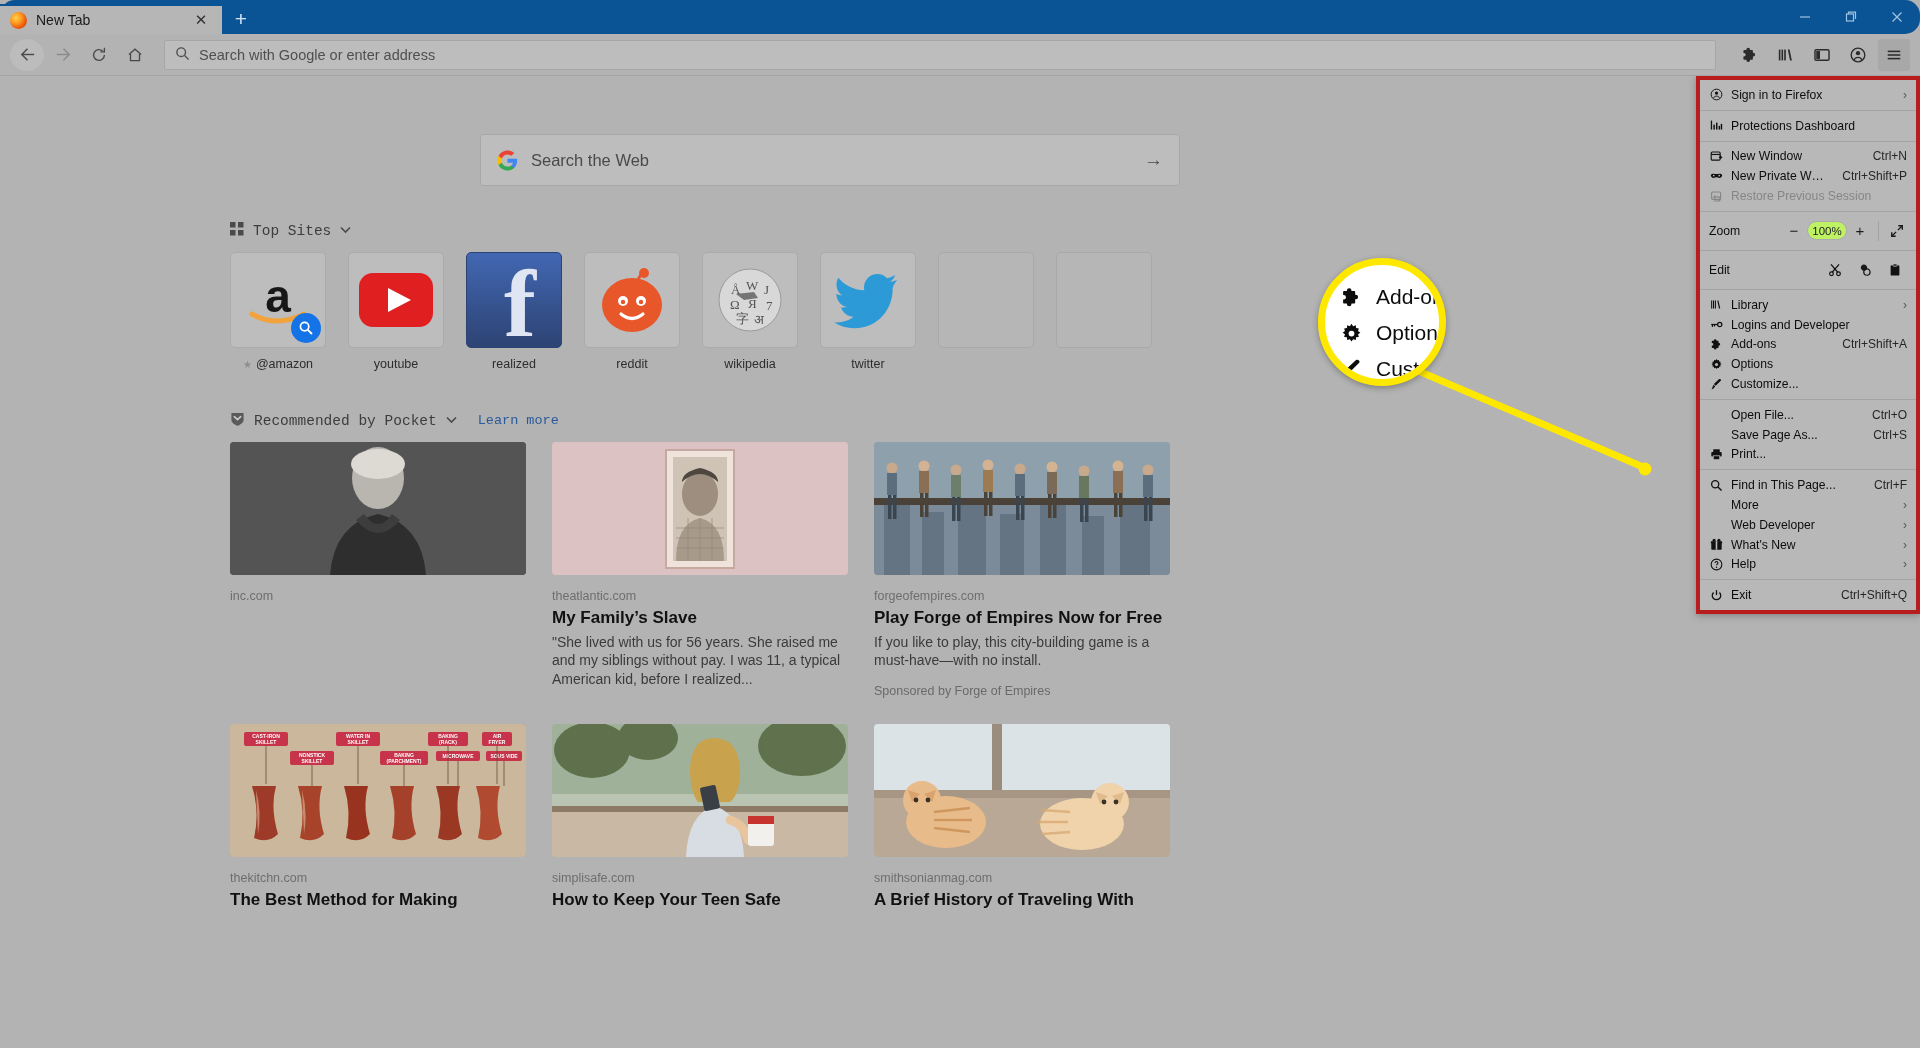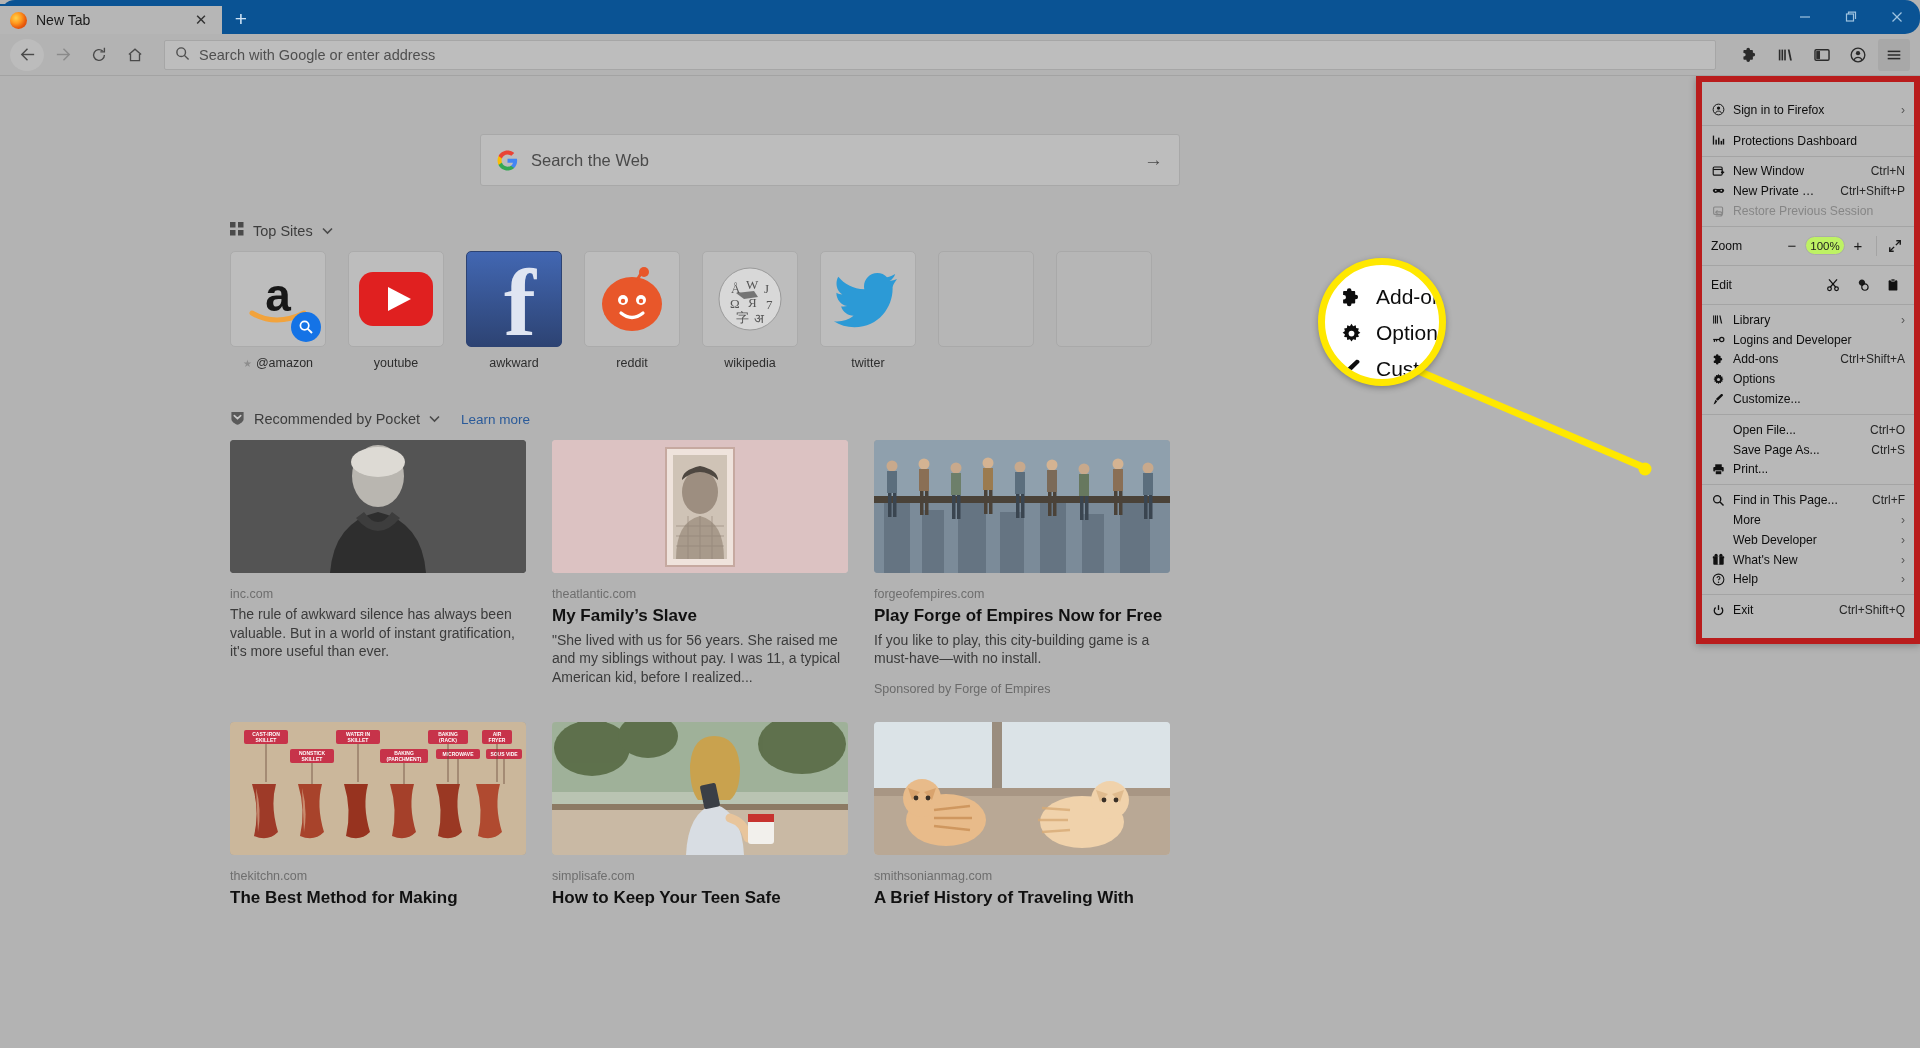--- a/index.html
+++ b/index.html
@@ -79,21 +79,21 @@
     width: 700px; height: 52px; background: #bdbdbd;
     border: 1px solid #a8a8a8; border-radius: 3px;
     display: flex; align-items: center; padding: 0 16px; gap: 13px;
     color: #4a4a4a; font-size: 16.5px;
   }
   #searchbox .grow { flex: 1 1 auto; }
   .g-logo { width: 21px; height: 21px; flex: 0 0 auto; }
 
   .section-head {
     display: flex; align-items: center; gap: 9px;
-    margin: 0 0 12px 0; color: #3d3d3d; font-size: 14.5px;
+    margin: 0 0 12px 0; color: #3d3d3d; font-size: 14.5px; font-family: Liberation Mono, monospace;
   }
   .section-head .chev { font-size: 11px; color: #555; }
   .learn-more { color: #2a5a99; font-size: 13.5px; margin-left: 12px; }
 
   #topsites-area { margin: 36px 0 0 230px; width: 1185px; }
   #topsites-row { display: flex; gap: 22px; }
   .site { width: 96px; }
   .site-tile {
     width: 96px; height: 96px; border-radius: 5px;
     background: #bdbdbd; border: 1px solid #ababab;
@@ -116,23 +116,23 @@
     position: relative; background: #999;
   }
   .card-domain { margin-top: 14px; font-size: 12.5px; color: #6e6e6e; }
   .card-title { margin-top: 5px; font-size: 17px; font-weight: bold; color: #111; line-height: 1.22; }
   .card-excerpt { margin-top: 4px; font-size: 14px; color: #3b3b3b; line-height: 1.33; }
   .card-sponsor { margin-top: 14px; font-size: 12.5px; color: #6a6a6a; }
 
   
   #appmenu {
     position: absolute; top: 0px; right: 0px; width: 224px;
-    background: #b8b8b8; border: 6px solid #b91c1c;
+    background: #b8b8b8; border: 4px solid #b91c1c;
     box-shadow: 0 2px 7px rgba(0,0,0,.25);
-    padding: 18px 0; font-size: 12.2px; color: #0d0d0d;
+    padding: 5px 0; font-size: 12.2px; color: #0d0d0d;
     z-index: 40;
   }
   .mi {
     display: flex; align-items: center; height: 19.8px; padding: 0 9px 0 9px; gap: 8px;
     white-space: nowrap;
   }
   .mi .mi-ico { width: 14px; flex: 0 0 14px; display: flex; align-items: center; justify-content: center; color: #111; }
   .mi .mi-label { flex: 1 1 auto; overflow: hidden; text-overflow: ellipsis; }
   .mi .mi-key { color: #262626; font-size: 12px; margin-left: 10px; }
   .mi .mi-arrow { color: #555; font-size: 12px; margin-left: 8px; }
@@ -345,21 +345,21 @@
           </div>
         </div>
 
         <div class="site">
           <div class="site-tile" style="background:linear-gradient(#4267b2,#2d4373);border-color:#2d4373;">
             <svg width="96" height="96" viewBox="0 0 96 96">
               <text x="54" y="84" text-anchor="middle" font-family="'Liberation Serif', serif" font-size="96" font-weight="bold" fill="#dfe5f2">f</text>
             </svg>
           </div>
           <div class="site-label">
-            <span>awkward</span>
+            <span>realized</span>
           </div>
         </div>
 
         <div class="site">
           <div class="site-tile">
             <svg width="74" height="74" viewBox="0 0 74 74">
               <ellipse cx="37" cy="42" rx="30" ry="27" fill="#e8572a"></ellipse>
               <path d="M42 18 L47 10" stroke="#e8572a" stroke-width="3" fill="none"></path>
               <circle cx="49" cy="10" r="5" fill="#e8572a"></circle>
               <circle cx="28" cy="38" r="5" fill="#fff"></circle>
@@ -445,21 +445,20 @@
           <div class="card-img" style="background:linear-gradient(160deg,#6b6b6b,#3b3b3b);">
             <svg width="296" height="133" viewBox="0 0 296 133">
               <rect width="296" height="133" fill="#545454"></rect>
               <ellipse cx="148" cy="36" rx="26" ry="31" fill="#b9b6b0"></ellipse>
               <ellipse cx="148" cy="22" rx="27" ry="15" fill="#dddad4"></ellipse>
               <path d="M100 133 Q104 82 148 72 Q192 82 196 133 Z" fill="#2e2e2e"></path>
               <path d="M134 72 Q148 92 162 72 L170 78 Q148 104 126 78 Z" fill="#3d3d3d"></path>
             </svg>
           </div>
           <div class="card-domain">inc.com</div>
-          <div class="card-excerpt">The rule of awkward silence has always been valuable. But in a world of instant gratification, it's more useful than ever.</div>
         </div>
 
         <div class="card">
           <div class="card-img" style="background:#dfc4c4;">
             <svg width="296" height="133" viewBox="0 0 296 133">
               <rect width="296" height="133" fill="#dcc2c2"></rect>
               <rect x="114" y="8" width="68" height="118" fill="#efe3dc" stroke="#c6a9a0" stroke-width="2"></rect>
               <rect x="121" y="15" width="54" height="104" fill="#cfc3b6"></rect>
               <ellipse cx="148" cy="52" rx="18" ry="22" fill="#9d8e80"></ellipse>
               <path d="M130 40 Q148 24 166 40 Q166 30 148 26 Q130 30 130 40" fill="#4e4740"></path>

